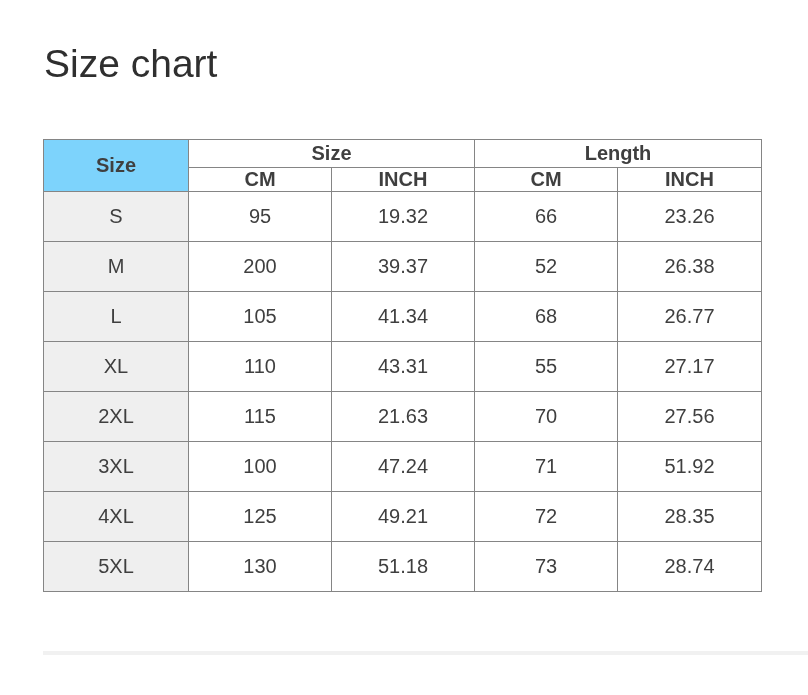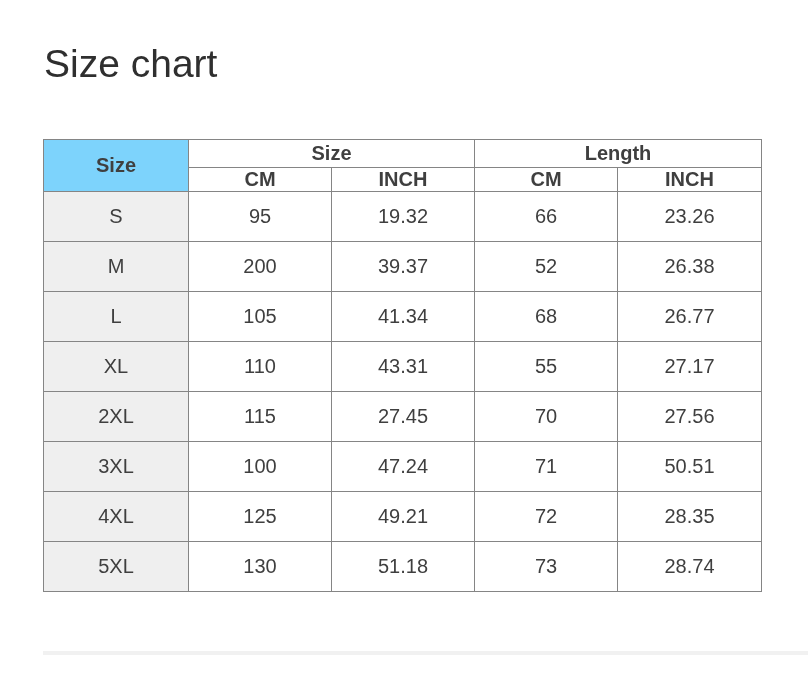--- a/index.html
+++ b/index.html
@@ -105,30 +105,30 @@
     <tr class="data-row">
       <td class="row-head">XL</td>
       <td>110</td>
       <td>43.31</td>
       <td>55</td>
       <td>27.17</td>
     </tr>
     <tr class="data-row">
       <td class="row-head">2XL</td>
       <td>115</td>
-      <td>27.45</td>
+      <td>21.63</td>
       <td>70</td>
       <td>27.56</td>
     </tr>
     <tr class="data-row">
       <td class="row-head">3XL</td>
       <td>100</td>
       <td>47.24</td>
       <td>71</td>
-      <td>50.51</td>
+      <td>51.92</td>
     </tr>
     <tr class="data-row">
       <td class="row-head">4XL</td>
       <td>125</td>
       <td>49.21</td>
       <td>72</td>
       <td>28.35</td>
     </tr>
     <tr class="data-row">
       <td class="row-head">5XL</td>

